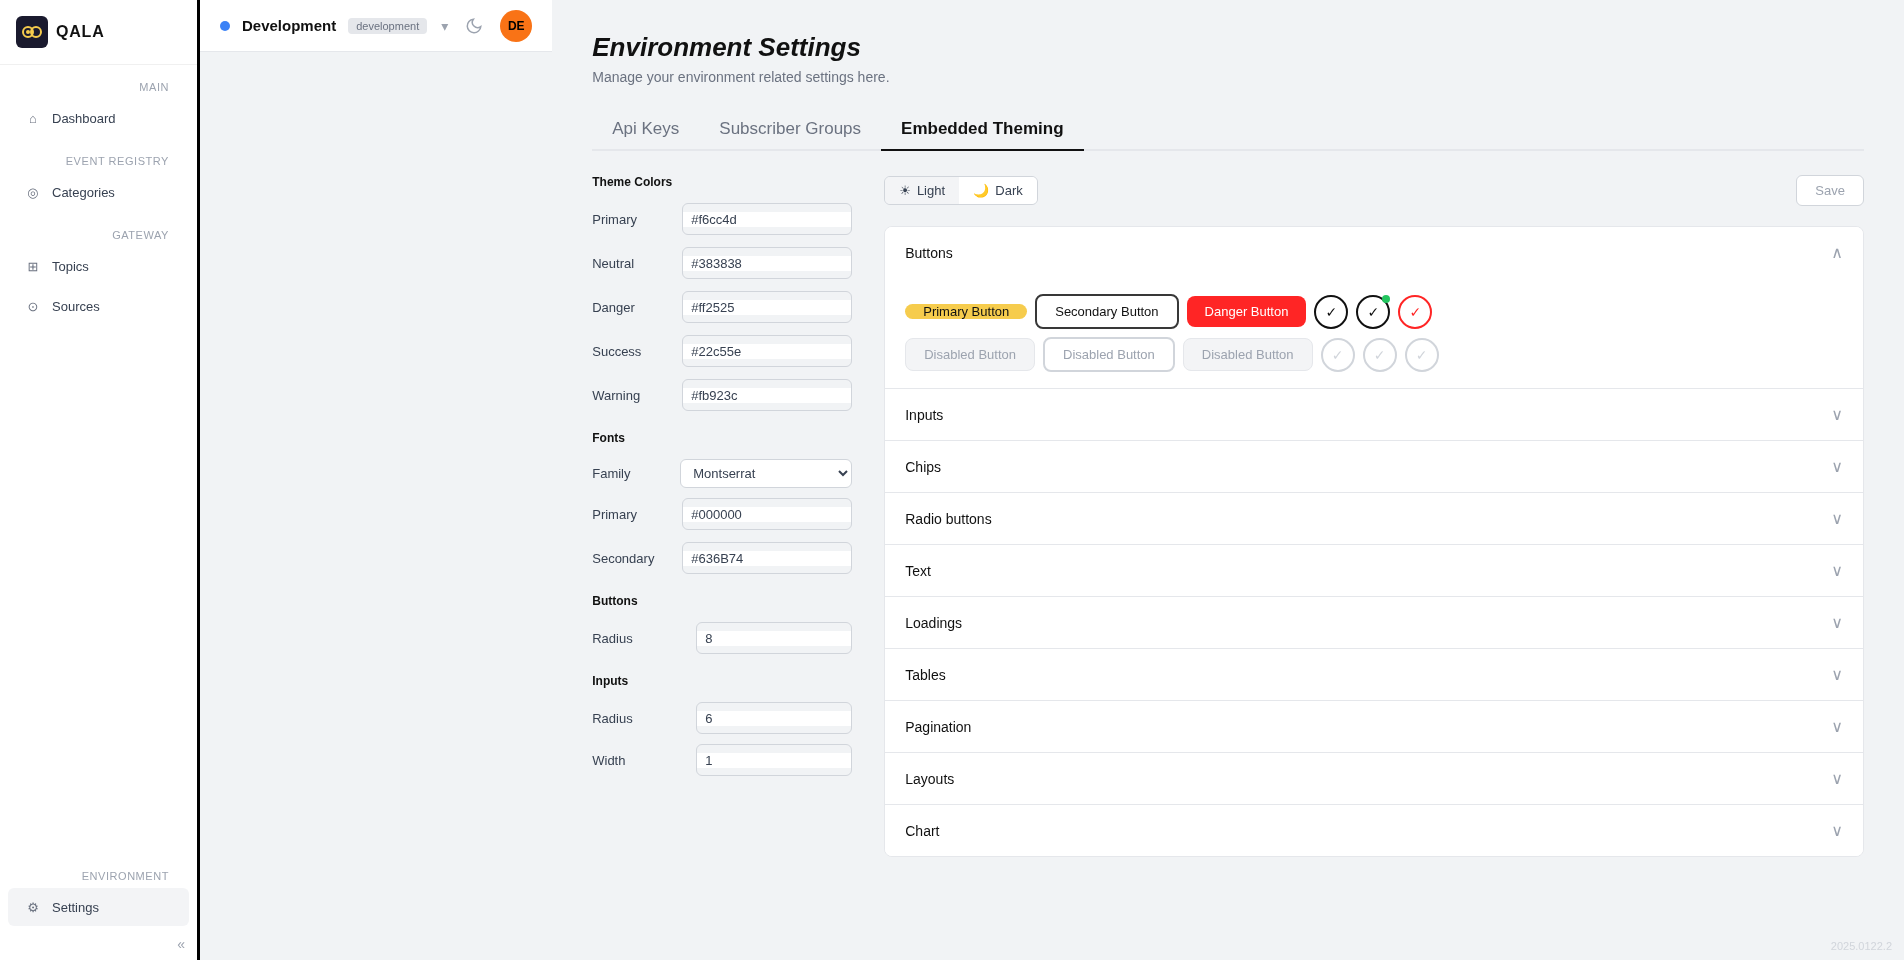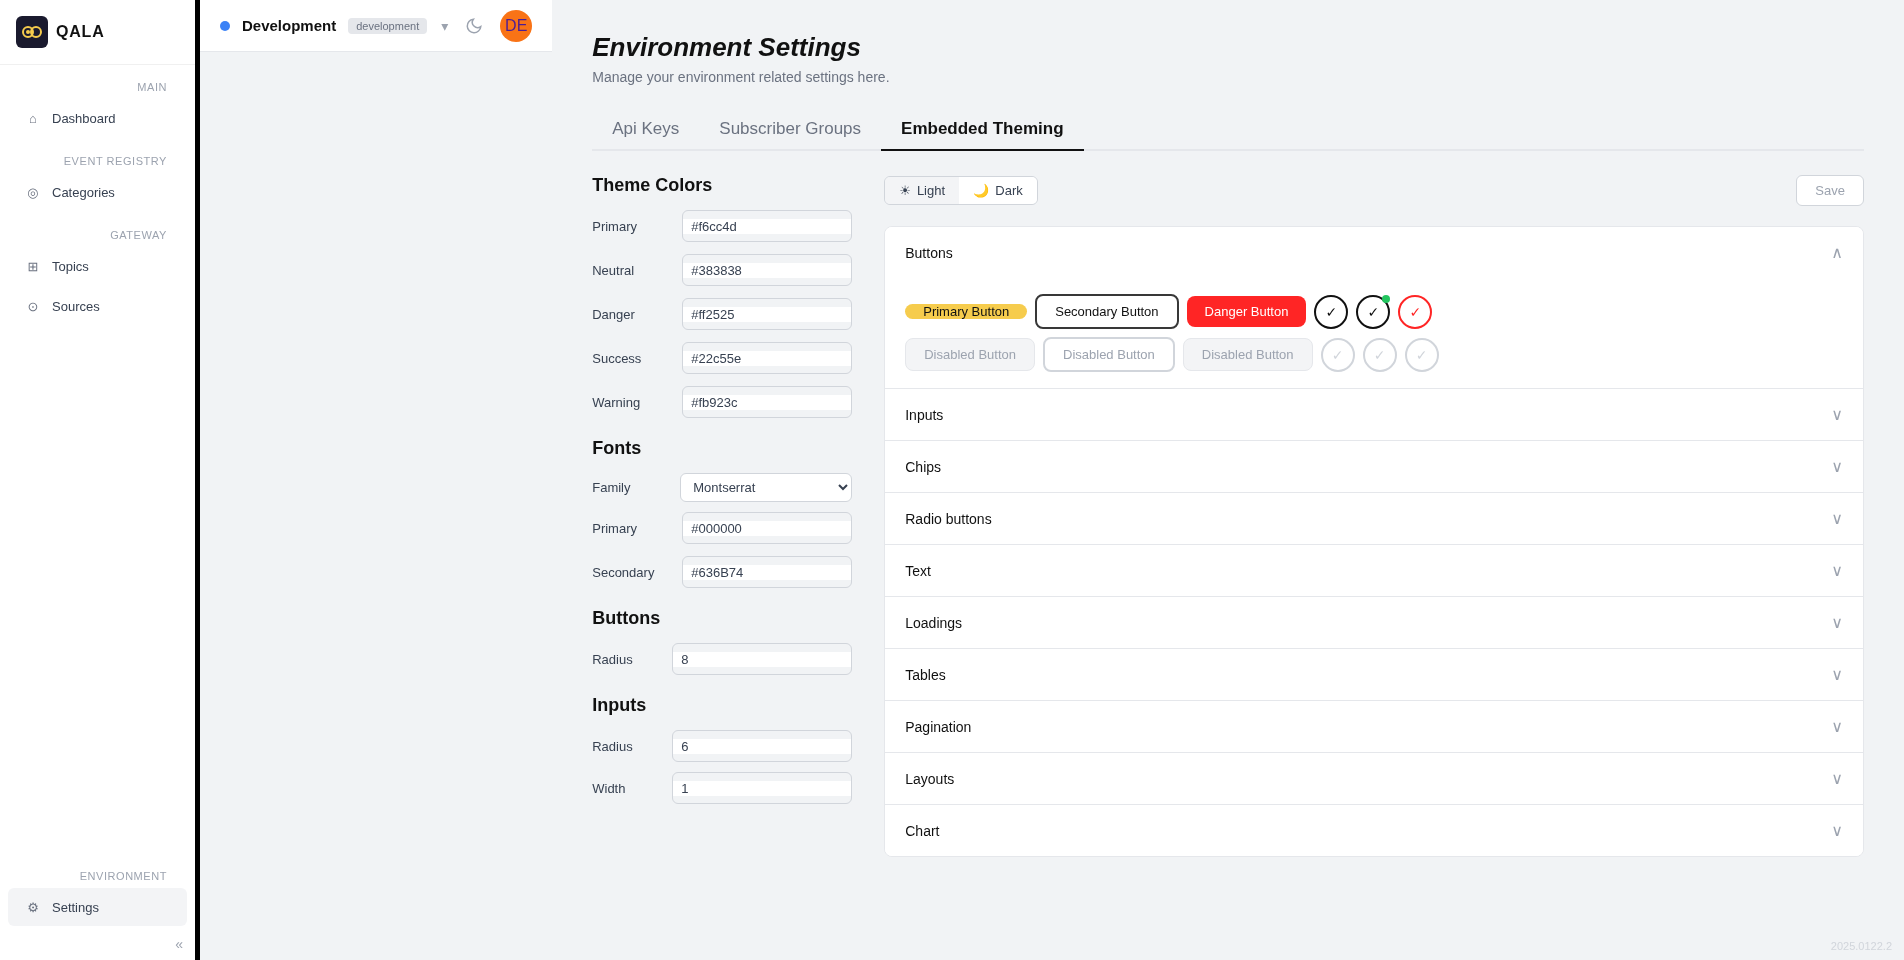--- a/index.html
+++ b/index.html
@@ -1,36 +1,36 @@
 <!DOCTYPE html>
 <html><head>
   <meta charset="utf-8">
   <style>
     * { box-sizing: border-box; margin: 0; padding: 0; }
     body { font-family: 'Segoe UI', sans-serif; background: #f1f3f5; display: flex; height: 100vh; overflow: hidden; font-size: 14px; }
 
     
-    .sidebar { width: 200px; background: #fff; border-right: 5px solid #000000; display: flex; flex-direction: column; flex-shrink: 0; }
+    .sidebar { width: 200px; background: #fff; border-right: 3px solid #000000; display: flex; flex-direction: column; flex-shrink: 0; }
     .sidebar-logo { padding: 16px; display: flex; align-items: center; gap: 8px; border-bottom: 1px solid #f0f0f0; }
     .logo-icon { width: 32px; height: 32px; }
     .sidebar-section-label { font-size: 11px; color: #9ca3af; font-weight: 400; padding: 16px 28px 4px; text-transform: uppercase; letter-spacing: 0.05em; text-align: right; }
     .sidebar-item { display: flex; align-items: center; gap: 10px; padding: 10px 16px; color: #374151; cursor: pointer; border-radius: 6px; margin: 2px 8px; font-size: 13px; }
     .sidebar-item.active { background: #f3f4f6; font-weight: 500; }
     .sidebar-item-icon { width: 18px; height: 18px; display: flex; align-items: center; justify-content: center; color: #6b7280; flex-shrink: 0; }
     .collapse-btn { display: flex; align-items: center; justify-content: flex-end; padding: 8px 12px; cursor: pointer; color: #9ca3af; }
 
     
     .topbar { height: 52px; background: #fff; border-bottom: 1px solid #e5e7eb; display: flex; align-items: center; padding: 0 20px; gap: 12px; flex-shrink: 0; }
     .env-indicator { width: 10px; height: 10px; background: #3b82f6; border-radius: 50%; flex-shrink: 0; }
     .env-name { font-weight: 600; font-size: 15px; color: #111; }
     .env-badge { background: #e5e7eb; color: #6b7280; font-size: 11px; padding: 2px 8px; border-radius: 4px; }
     .env-chevron { color: #9ca3af; margin-left: 2px; cursor: pointer; }
     .topbar-right { margin-left: auto; display: flex; align-items: center; gap: 12px; }
     .moon-icon { width: 28px; height: 28px; display: flex; align-items: center; justify-content: center; color: #9ca3af; cursor: pointer; }
-    .avatar { width: 32px; height: 32px; background: #f97316; border-radius: 50%; display: flex; align-items: center; justify-content: center; color: #4c1d95; font-size: 16px; font-weight: 400; cursor: pointer; }
+    .avatar { width: 32px; height: 32px; background: #f97316; border-radius: 50%; display: flex; align-items: center; justify-content: center; color: #000000; font-size: 12px; font-weight: 700; cursor: pointer; }
 
     
     .app { display: flex; flex-direction: row; flex: 1; overflow: hidden; }
     .main-content { display: flex; flex: 1; overflow: hidden; }
     .content-area { flex: 1; overflow-y: auto; padding: 32px 40px; }
 
     
     .page-title { font-size: 26px; font-weight: 700; color: #111; margin-bottom: 6px; font-style: italic; }
     .page-subtitle { font-size: 14px; color: #6b7280; margin-bottom: 24px; }
 
@@ -38,32 +38,32 @@
     .tabs { display: flex; border-bottom: 2px solid #e5e7eb; margin-bottom: 24px; gap: 0; }
     .tab { padding: 10px 20px; cursor: pointer; font-size: 17px; color: #6b7280; border-bottom: 2px solid transparent; margin-bottom: -2px; }
     .tab.active { color: #111; font-weight: 600; border-bottom: 2px solid #111; }
 
     
     .settings-layout { display: flex; gap: 32px; }
     .settings-left { width: 260px; flex-shrink: 0; }
     .settings-right { flex: 1; }
 
     
-    .section-title { font-size: 18px; font-weight: 600; color: #111; margin-bottom: 14px; margin-top: 0; }
+    .section-title { font-size: 12px; font-weight: 600; color: #111; margin-bottom: 14px; margin-top: 0; }
     .color-row { display: flex; align-items: center; margin-bottom: 12px; gap: 10px; }
     .color-label { width: 80px; font-size: 13px; color: #374151; flex-shrink: 0; }
     .color-input-wrap { display: flex; align-items: center; border: 1px solid #d1d5db; border-radius: 6px; overflow: hidden; flex: 1; height: 32px; }
     .color-text { flex: 1; padding: 0 8px; font-size: 13px; color: #374151; background: #fff; border: none; outline: none; }
 
     .subsection { margin-bottom: 20px; }
     .font-row { display: flex; align-items: center; margin-bottom: 10px; gap: 8px; }
     .font-label { width: 80px; font-size: 13px; color: #374151; flex-shrink: 0; }
     .font-select { flex: 1; border: 1px solid #d1d5db; border-radius: 6px; padding: 5px 8px; font-size: 13px; color: #374151; background: #fff; cursor: pointer; appearance: auto; }
 
-    .input-row { display: flex; align-items: center; margin-bottom: 10px; gap: 0; }
+    .input-row { display: flex; align-items: center; margin-bottom: 10px; gap: 24px; }
     .input-label { width: 80px; font-size: 13px; color: #374151; flex-shrink: 0; }
     .input-with-unit { display: flex; align-items: center; border: 1px solid #d1d5db; border-radius: 6px; overflow: hidden; flex: 1; height: 32px; }
     .input-with-unit input { flex: 1; border: none; outline: none; padding: 0 8px; font-size: 13px; color: #374151; background: #fff; }
 
     
     .right-panel-header { display: flex; align-items: center; justify-content: space-between; margin-bottom: 20px; }
     .theme-toggle { display: flex; border: 1px solid #d1d5db; border-radius: 6px; overflow: hidden; }
     .toggle-btn { padding: 6px 14px; font-size: 13px; cursor: pointer; display: flex; align-items: center; gap: 6px; color: #374151; background: #fff; border: none; }
     .toggle-btn.active { background: #f3f4f6; font-weight: 500; }
     .save-btn { padding: 7px 18px; background: #fff; border: 1px solid #d1d5db; border-radius: 6px; font-size: 13px; color: #9ca3af; cursor: pointer; }

